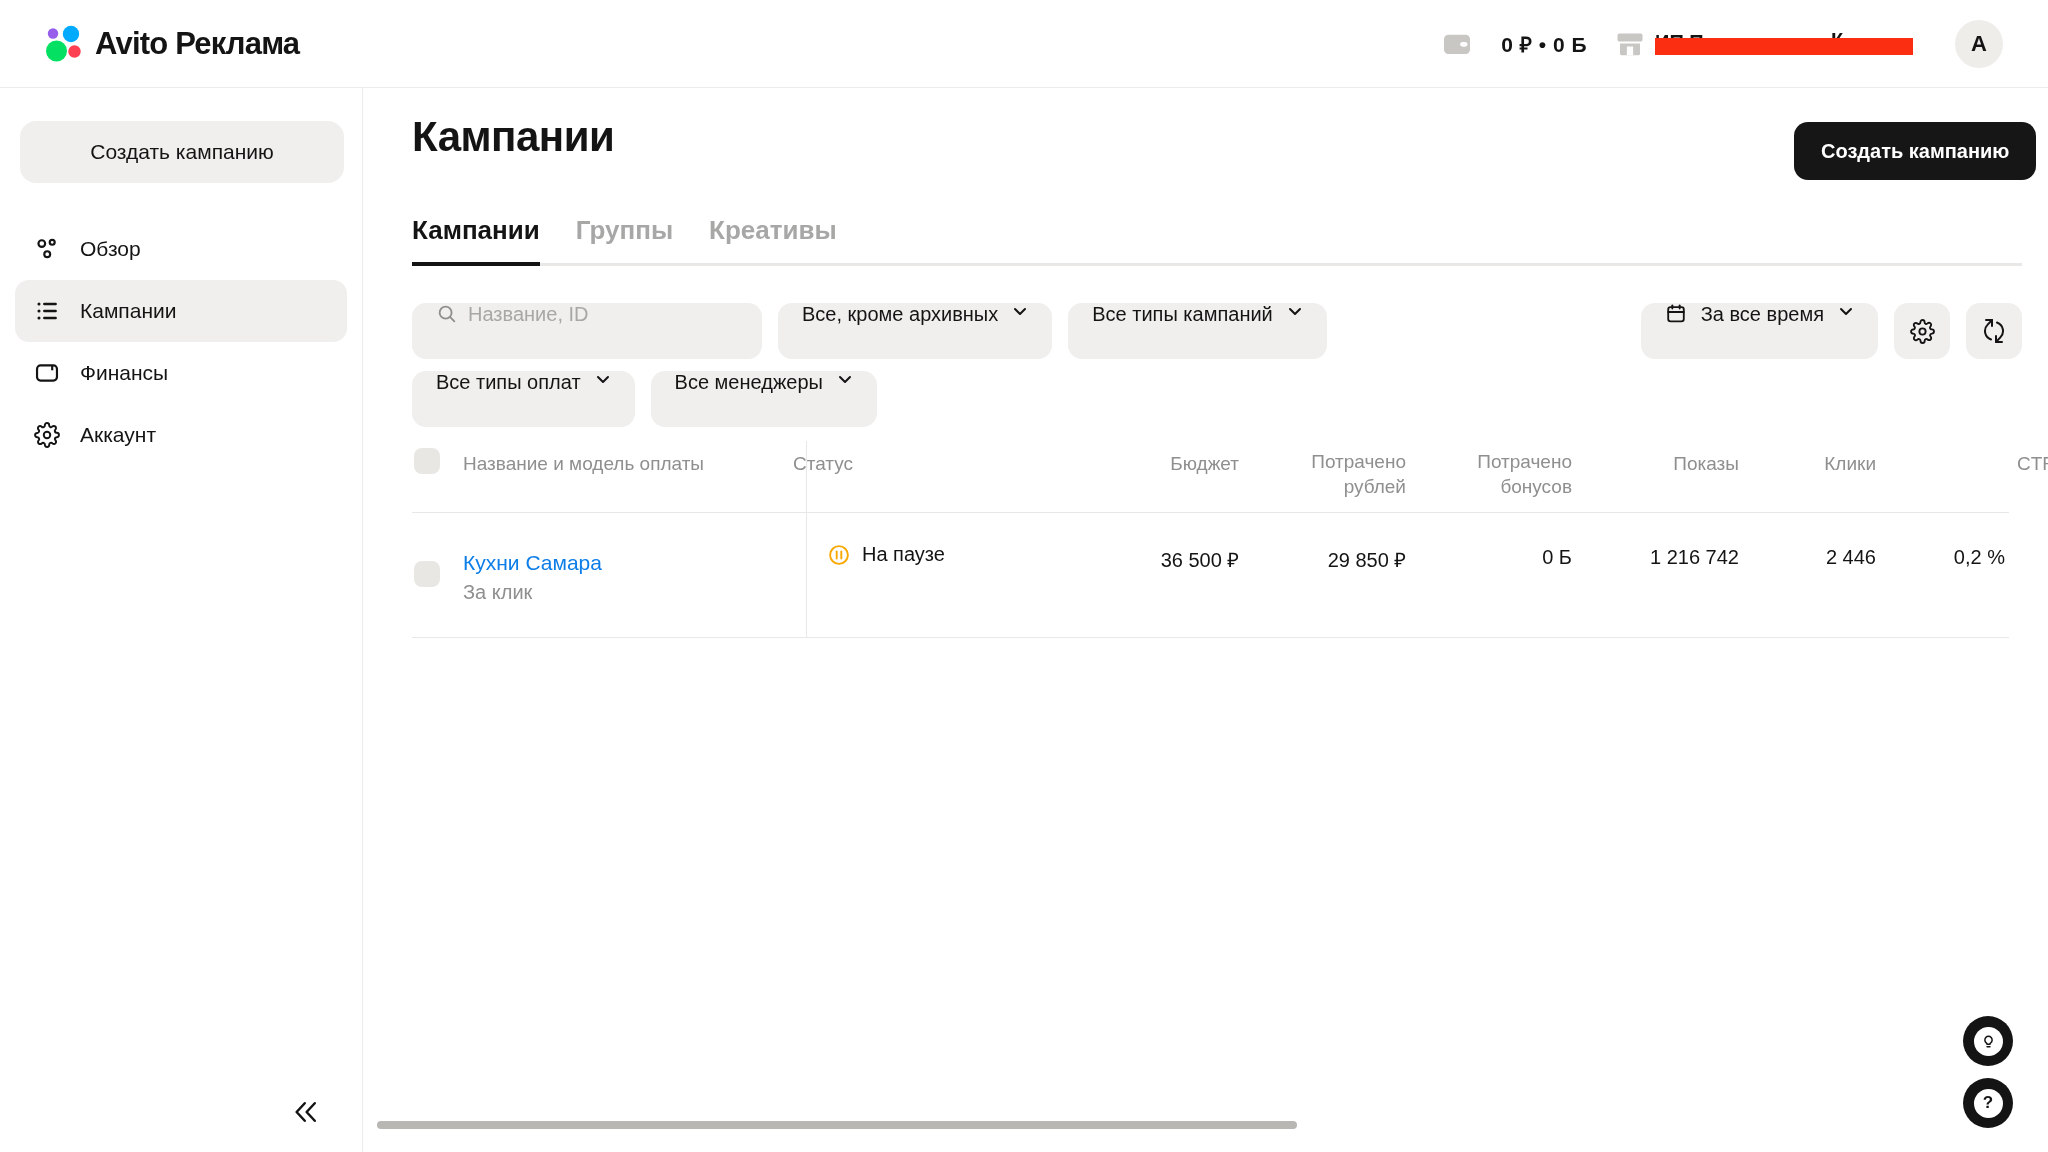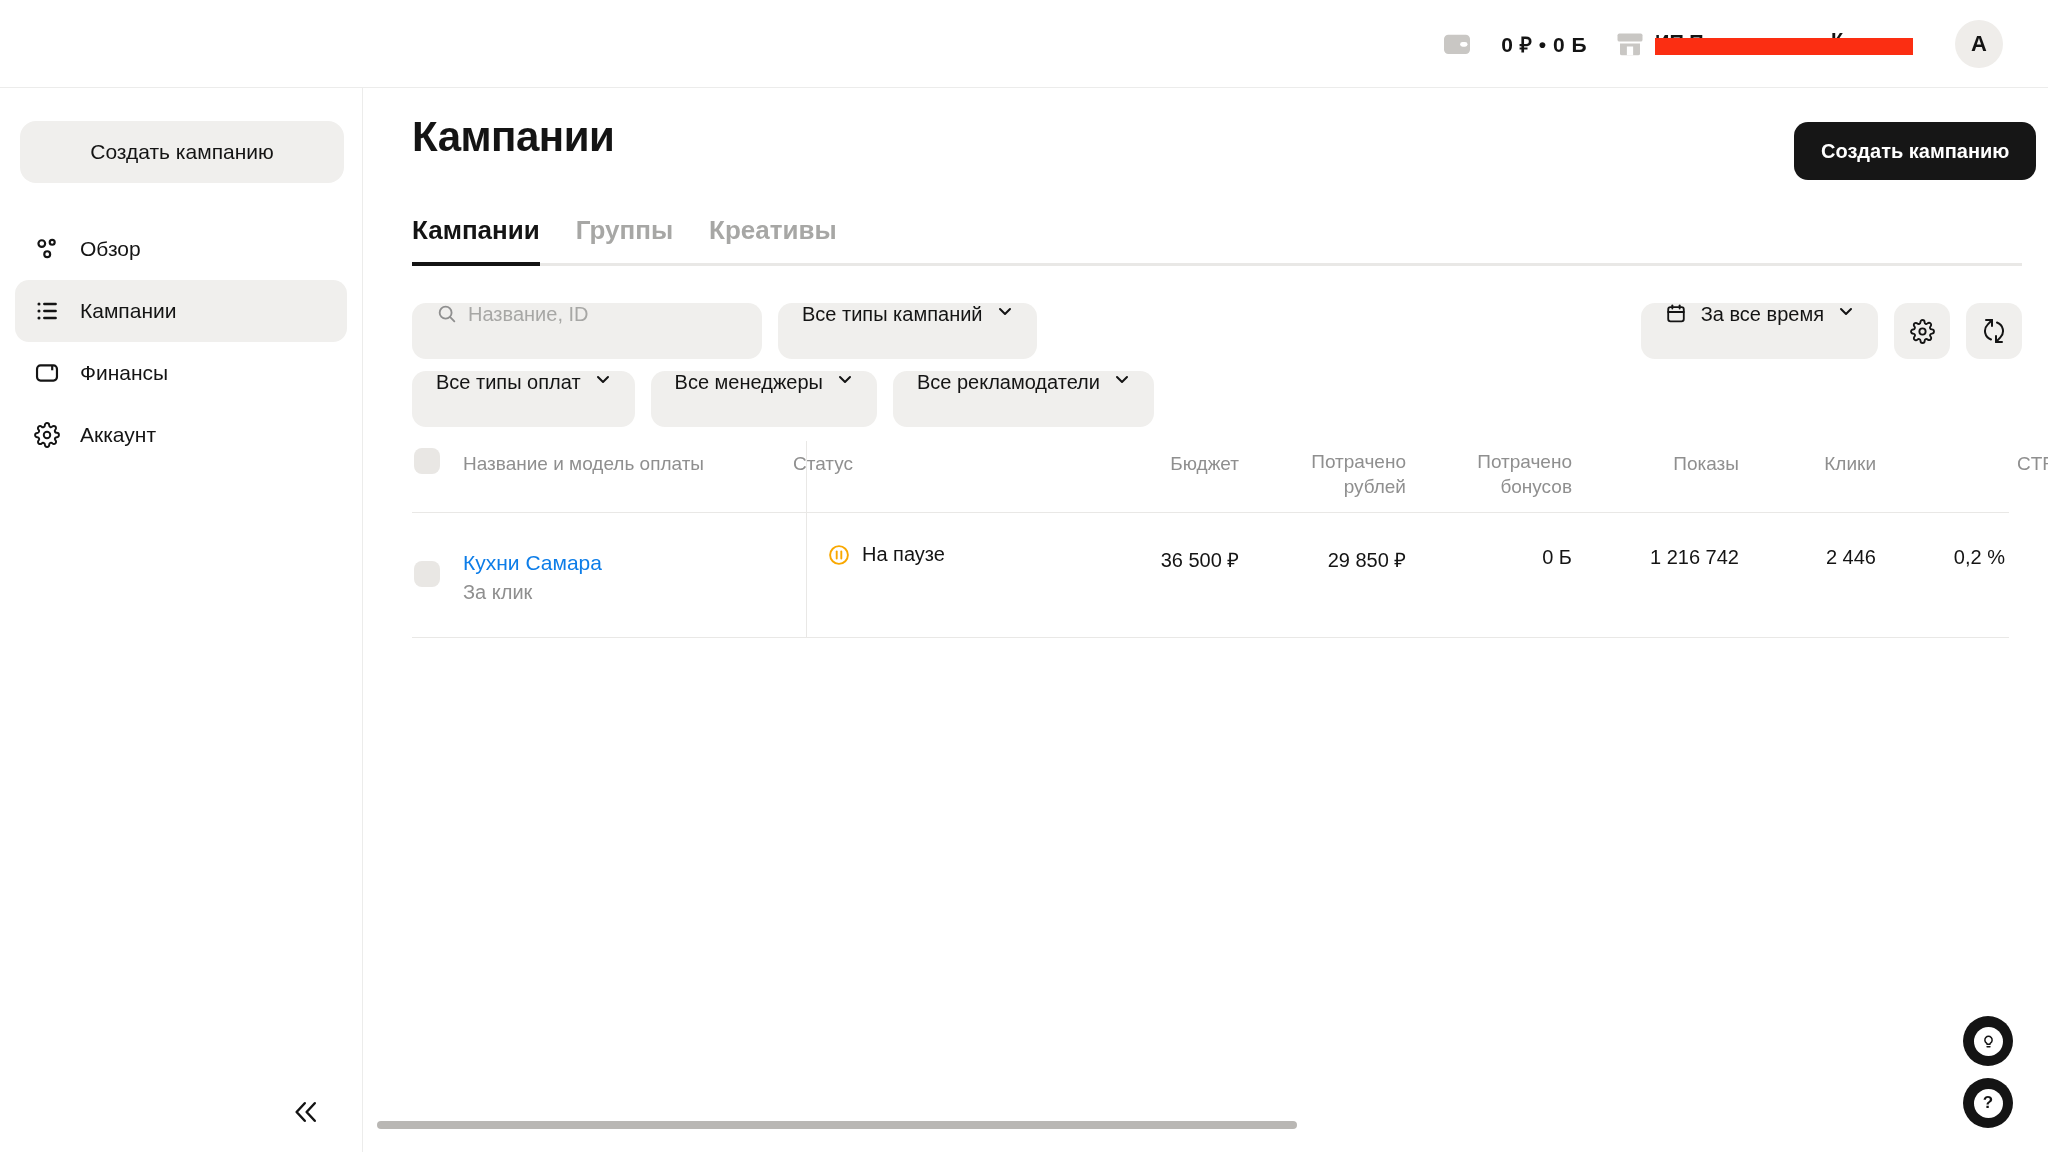--- a/index.html
+++ b/index.html
@@ -100,20 +100,31 @@
     position: absolute; left: 1963px; width: 50px; height: 50px; border-radius: 50%;
     background: #141414; border: none; display: flex; align-items: center; justify-content: center; cursor: pointer;
   }
   .fab-inner { width: 29px; height: 29px; border-radius: 50%; background: #fff; display: flex; align-items: center; justify-content: center; }
   .fab-q { font-size: 17px; font-weight: 700; color: #141414; }
 </style>
 </head>
 <body>
 
 <header class="topbar">
+  <div class="logo">
+    <span>
+      <svg width="40" height="40" viewBox="0 0 40 40">
+        <circle cx="8" cy="9.5" r="5.2" fill="#965eeb"></circle>
+        <circle cx="26" cy="10" r="8.2" fill="#00aaff"></circle>
+        <circle cx="11.5" cy="27" r="10.5" fill="#04e061"></circle>
+        <circle cx="29.5" cy="27.5" r="6.2" fill="#ff4053"></circle>
+      </svg>
+    </span>
+    <span class="brand-name">Avito Реклама</span>
+  </div>
   <div class="topbar-right">
     <div class="balance">
       <span>
         <svg width="30" height="26" viewBox="0 0 24 21">
           <rect x="1.5" y="3" width="21" height="15.5" rx="3.5" fill="#c9c7c4"></rect>
           <rect x="14.5" y="8.8" width="6" height="4" rx="2" fill="#fff"></rect>
         </svg>
       </span>
       <span>0 ₽ • 0 Б</span>
     </div>
@@ -207,20 +218,28 @@
   <div class="pill search-pill">
     <span>
       <svg width="22" height="22" viewBox="0 0 24 24" fill="none" stroke="#8f8f8f" stroke-width="2" stroke-linecap="round">
         <circle cx="10.5" cy="10.5" r="6.5"></circle>
           <line x1="15.5" y1="15.5" x2="20" y2="20"></line>
       </svg>
     </span>
     <input type="text" placeholder="Название, ID" style="">
   </div>
   <button class="pill">
+    <span>Все, кроме архивных</span>
+    <span>
+      <svg width="16" height="16" viewBox="0 0 16 16" fill="none" stroke="#141414" stroke-width="2" stroke-linecap="round" stroke-linejoin="round">
+          <polyline points="3,6 8,11 13,6"></polyline>
+        </svg>
+    </span>
+  </button>
+  <button class="pill">
     <span>Все типы кампаний</span>
     <span>
       <svg width="16" height="16" viewBox="0 0 16 16" fill="none" stroke="#141414" stroke-width="2" stroke-linecap="round" stroke-linejoin="round">
           <polyline points="3,6 8,11 13,6"></polyline>
         </svg>
     </span>
   </button>
   <div class="spacer"></div>
   <button class="pill">
     <span>
@@ -263,28 +282,20 @@
   <button class="pill">
     <span>Все типы оплат</span>
     <span>
       <svg width="16" height="16" viewBox="0 0 16 16" fill="none" stroke="#141414" stroke-width="2" stroke-linecap="round" stroke-linejoin="round">
           <polyline points="3,6 8,11 13,6"></polyline>
         </svg>
     </span>
   </button>
   <button class="pill">
     <span>Все менеджеры</span>
-    <span>
-      <svg width="16" height="16" viewBox="0 0 16 16" fill="none" stroke="#141414" stroke-width="2" stroke-linecap="round" stroke-linejoin="round">
-          <polyline points="3,6 8,11 13,6"></polyline>
-        </svg>
-    </span>
-  </button>
-  <button class="pill">
-    <span>Все рекламодатели</span>
     <span>
       <svg width="16" height="16" viewBox="0 0 16 16" fill="none" stroke="#141414" stroke-width="2" stroke-linecap="round" stroke-linejoin="round">
           <polyline points="3,6 8,11 13,6"></polyline>
         </svg>
     </span>
   </button>
 </div>
 
 <div>
 

